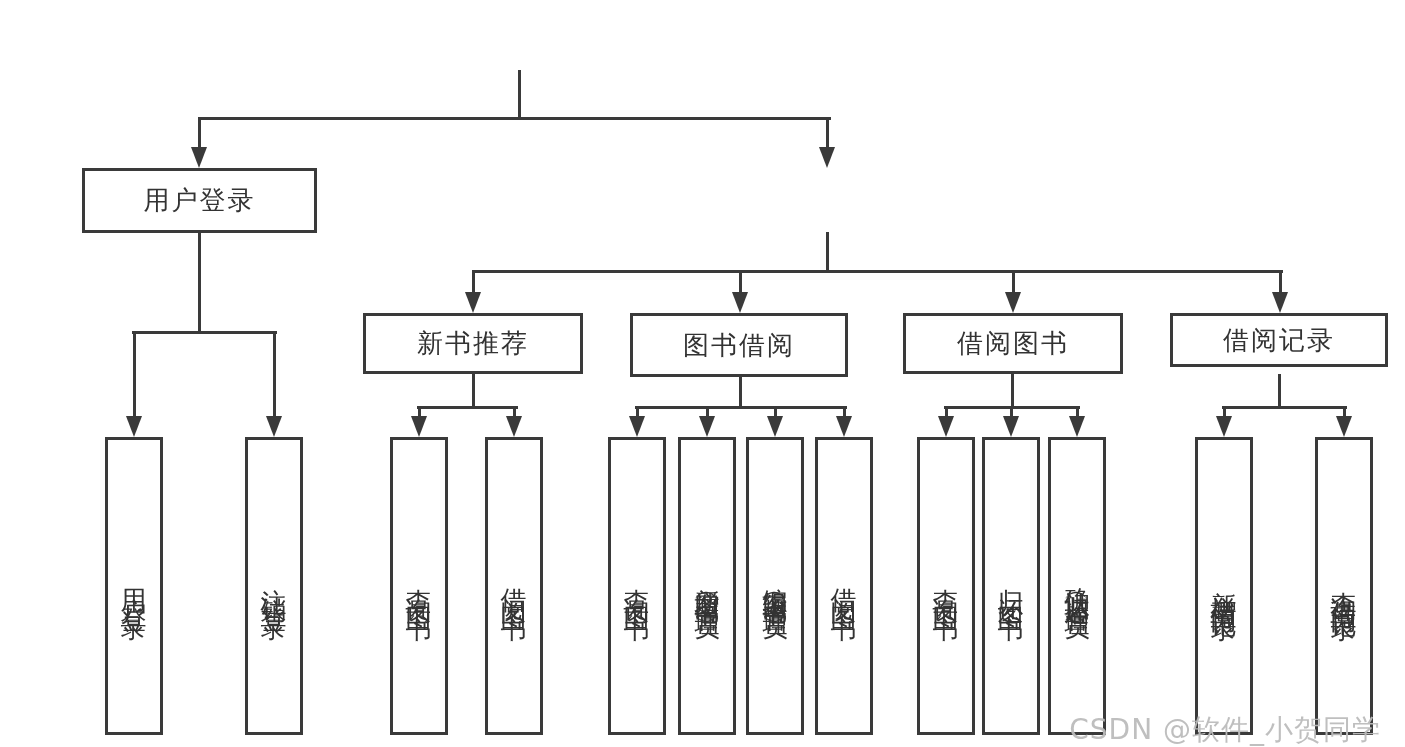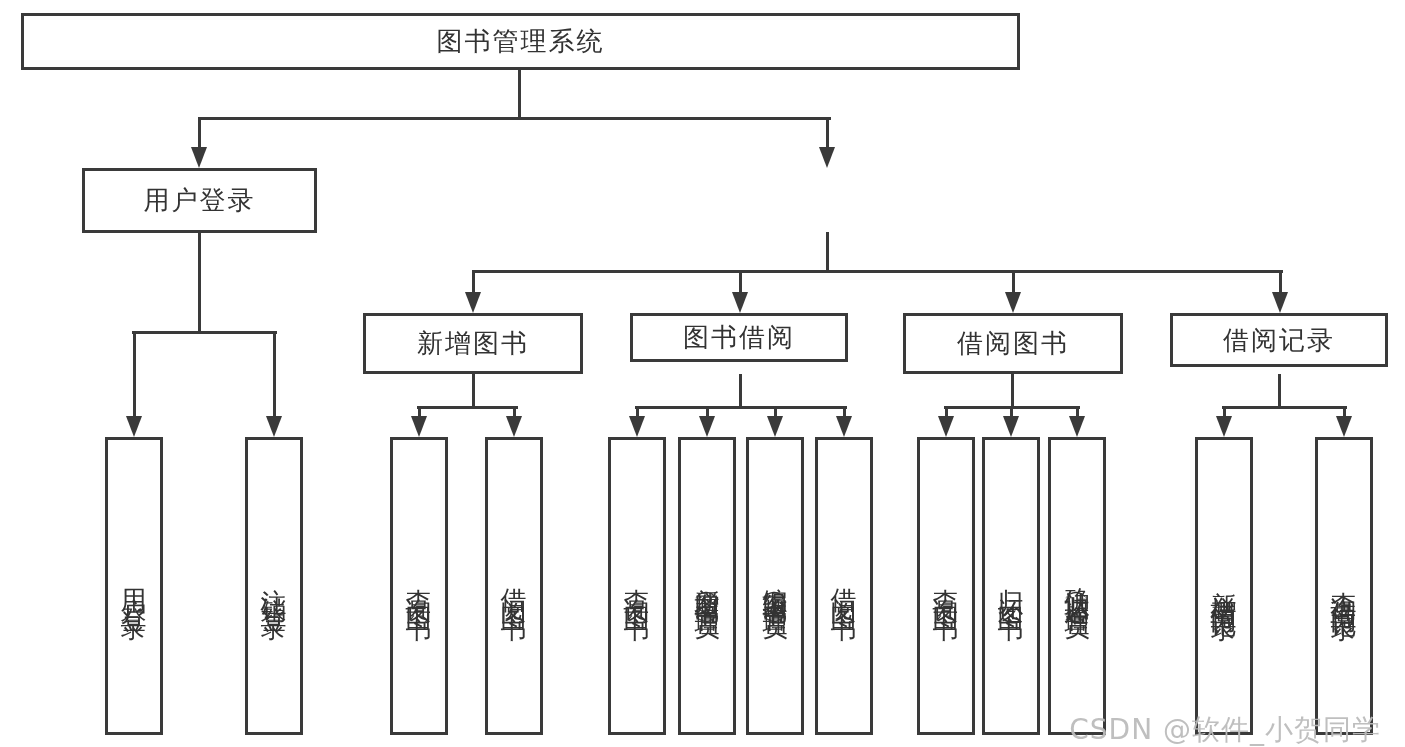--- a/index.html
+++ b/index.html
@@ -85,30 +85,27 @@
     <div class="arrow-stem" style="left: 944.5px; top: 406px; height: 15px;"></div>
     <div class="arrow-head" style="left: 937.5px; top: 416px;"></div>
     <div class="arrow-stem" style="left: 1009.5px; top: 406px; height: 15px;"></div>
     <div class="arrow-head" style="left: 1002.5px; top: 416px;"></div>
     <div class="arrow-stem" style="left: 1075.5px; top: 406px; height: 15px;"></div>
     <div class="arrow-head" style="left: 1068.5px; top: 416px;"></div>
     <div class="arrow-stem" style="left: 1222.5px; top: 406px; height: 15px;"></div>
     <div class="arrow-head" style="left: 1215.5px; top: 416px;"></div>
     <div class="arrow-stem" style="left: 1342.5px; top: 406px; height: 15px;"></div>
     <div class="arrow-head" style="left: 1335.5px; top: 416px;"></div>
-    <div class="node h" style="left: 21px; top: 13px; width: 999px; height: 57px;">
-      <span>图书管理系统</span>
-    </div>
     <div class="node h" style="left: 82px; top: 168px; width: 235px; height: 65px;">
       <span>用户登录</span>
     </div>
     <div class="node h" style="left: 363px; top: 313px; width: 220px; height: 61px;">
-      <span>新增图书</span>
+      <span>新书推荐</span>
     </div>
-    <div class="node h" style="left: 630px; top: 313px; width: 218px; height: 49px;">
+    <div class="node h" style="left: 630px; top: 313px; width: 218px; height: 64px;">
       <span>图书借阅</span>
     </div>
     <div class="node h" style="left: 903px; top: 313px; width: 220px; height: 61px;">
       <span>借阅图书</span>
     </div>
     <div class="node h" style="left: 1170px; top: 313px; width: 218px; height: 54px;">
       <span>借阅记录</span>
     </div>
     <div class="node v" style="left: 105px; top: 437px; width: 58px; height: 298px;">
       <span class="loose">用户登录</span>

